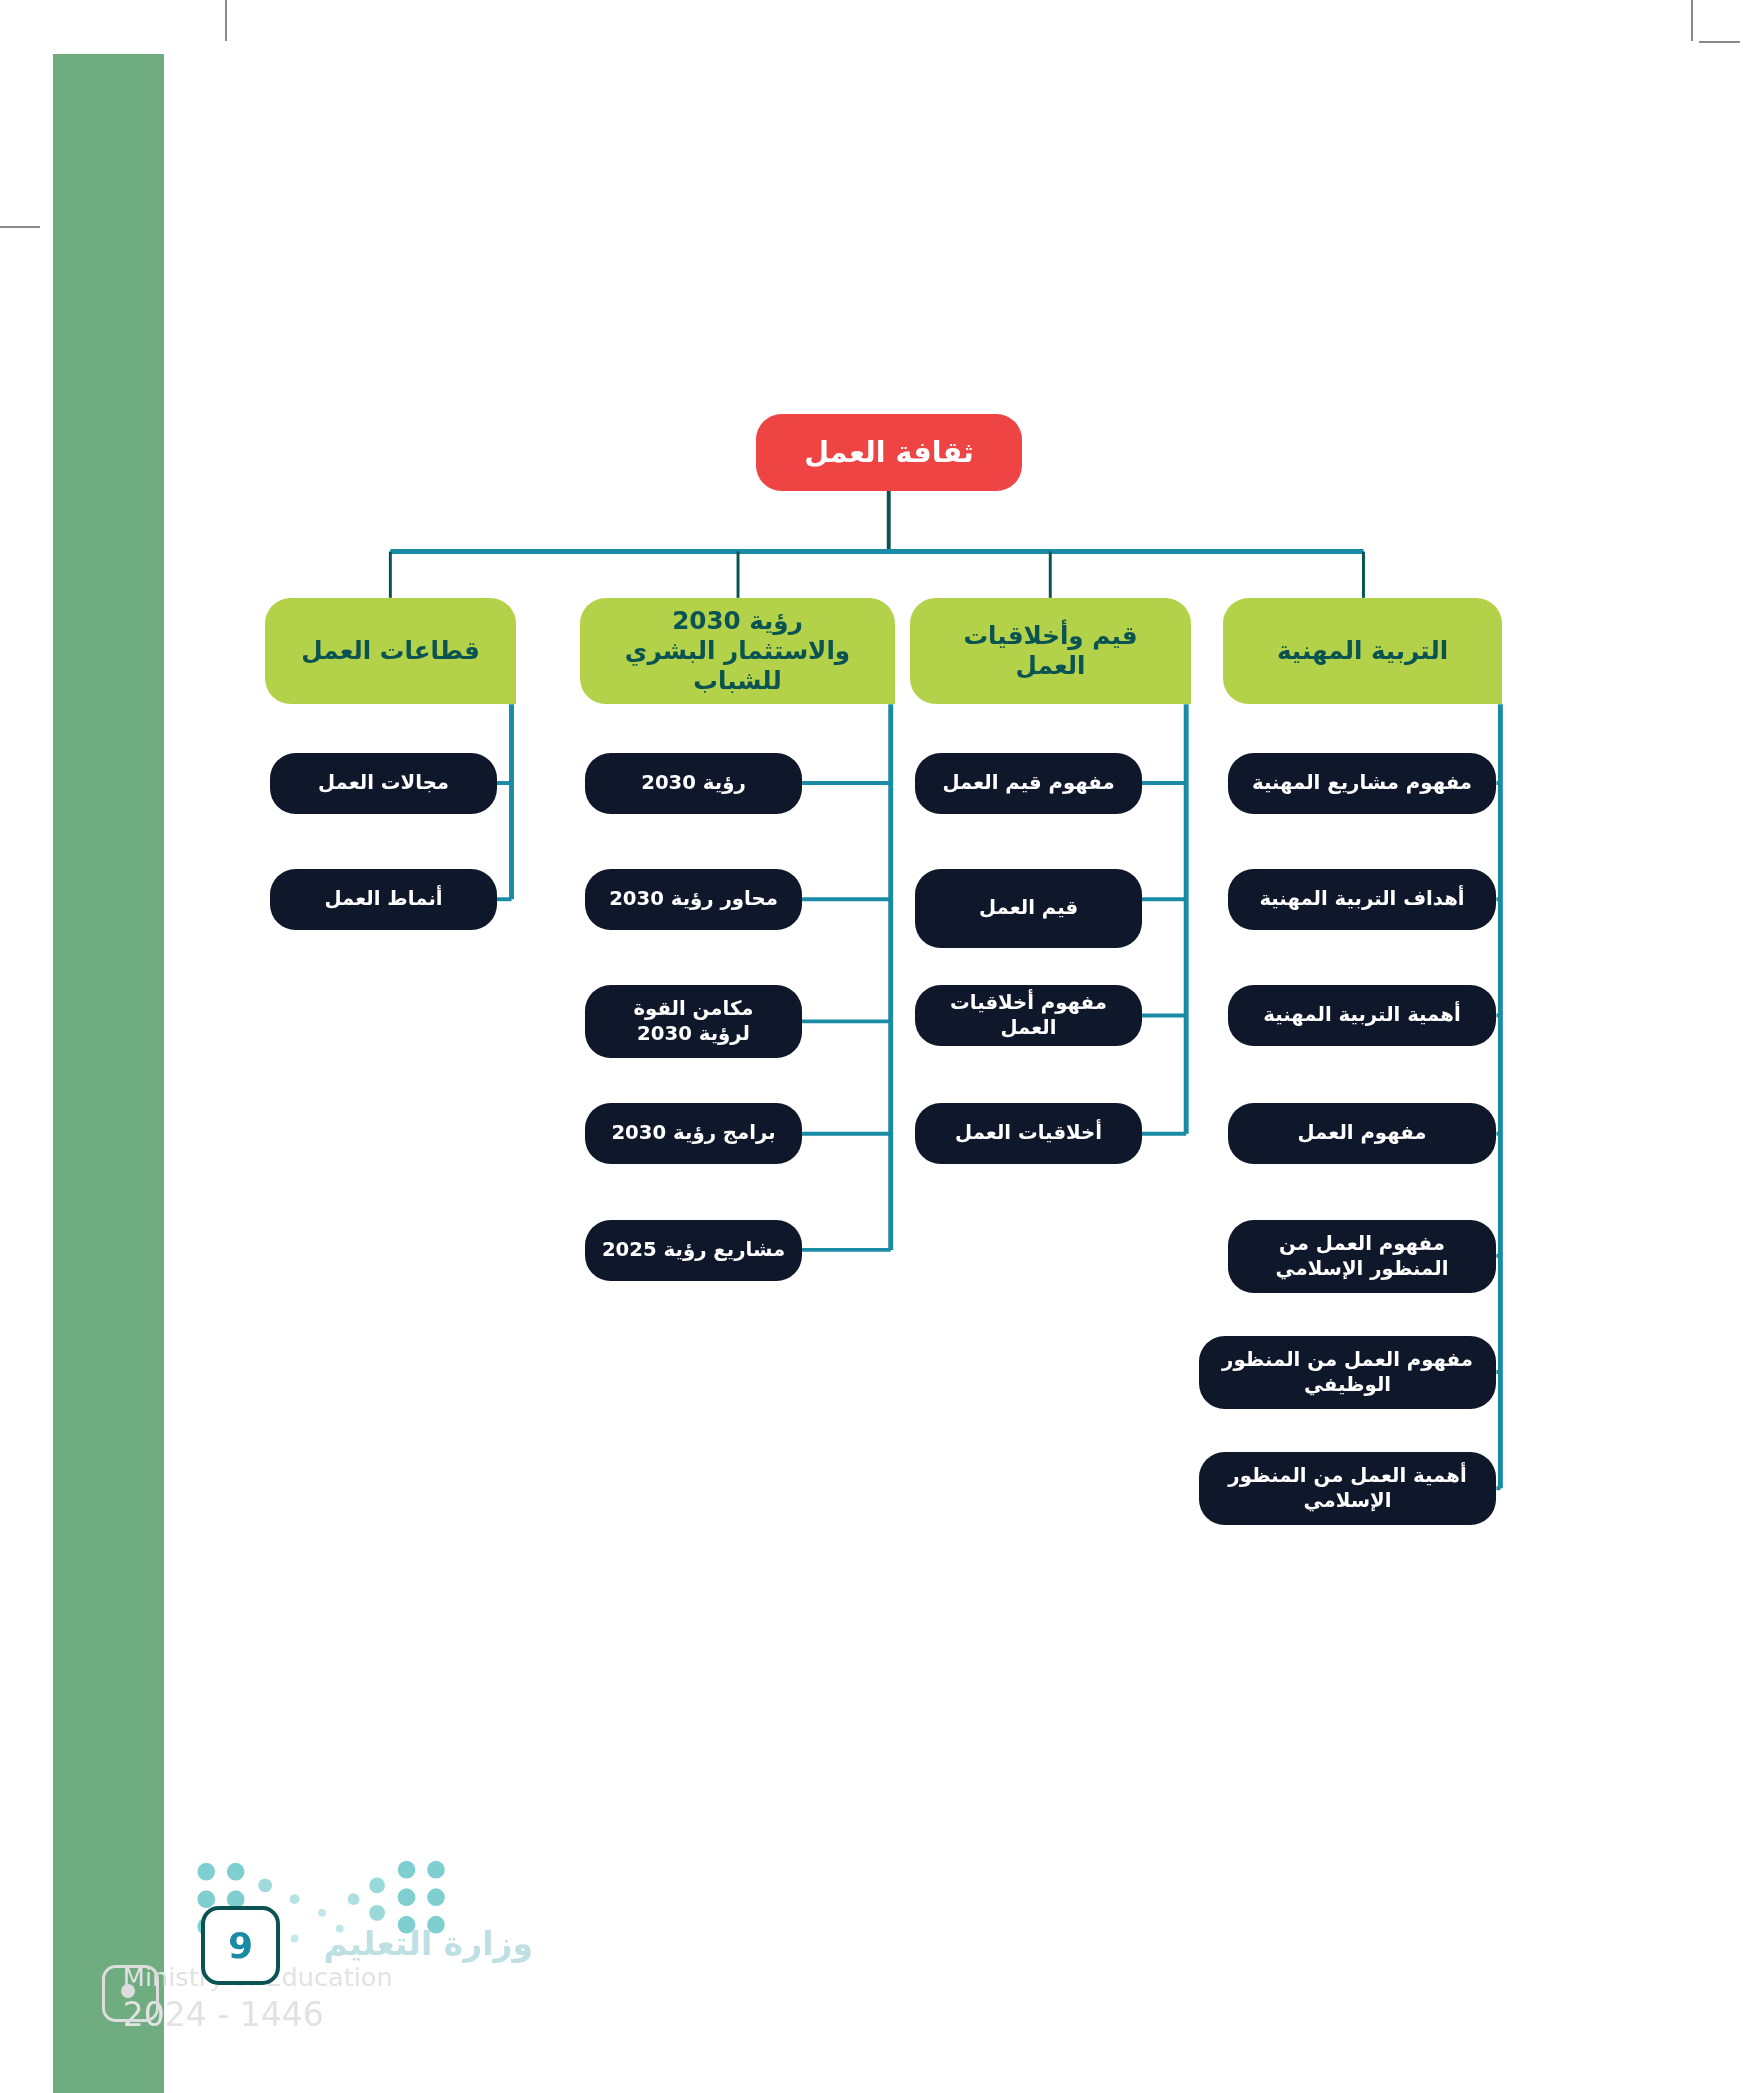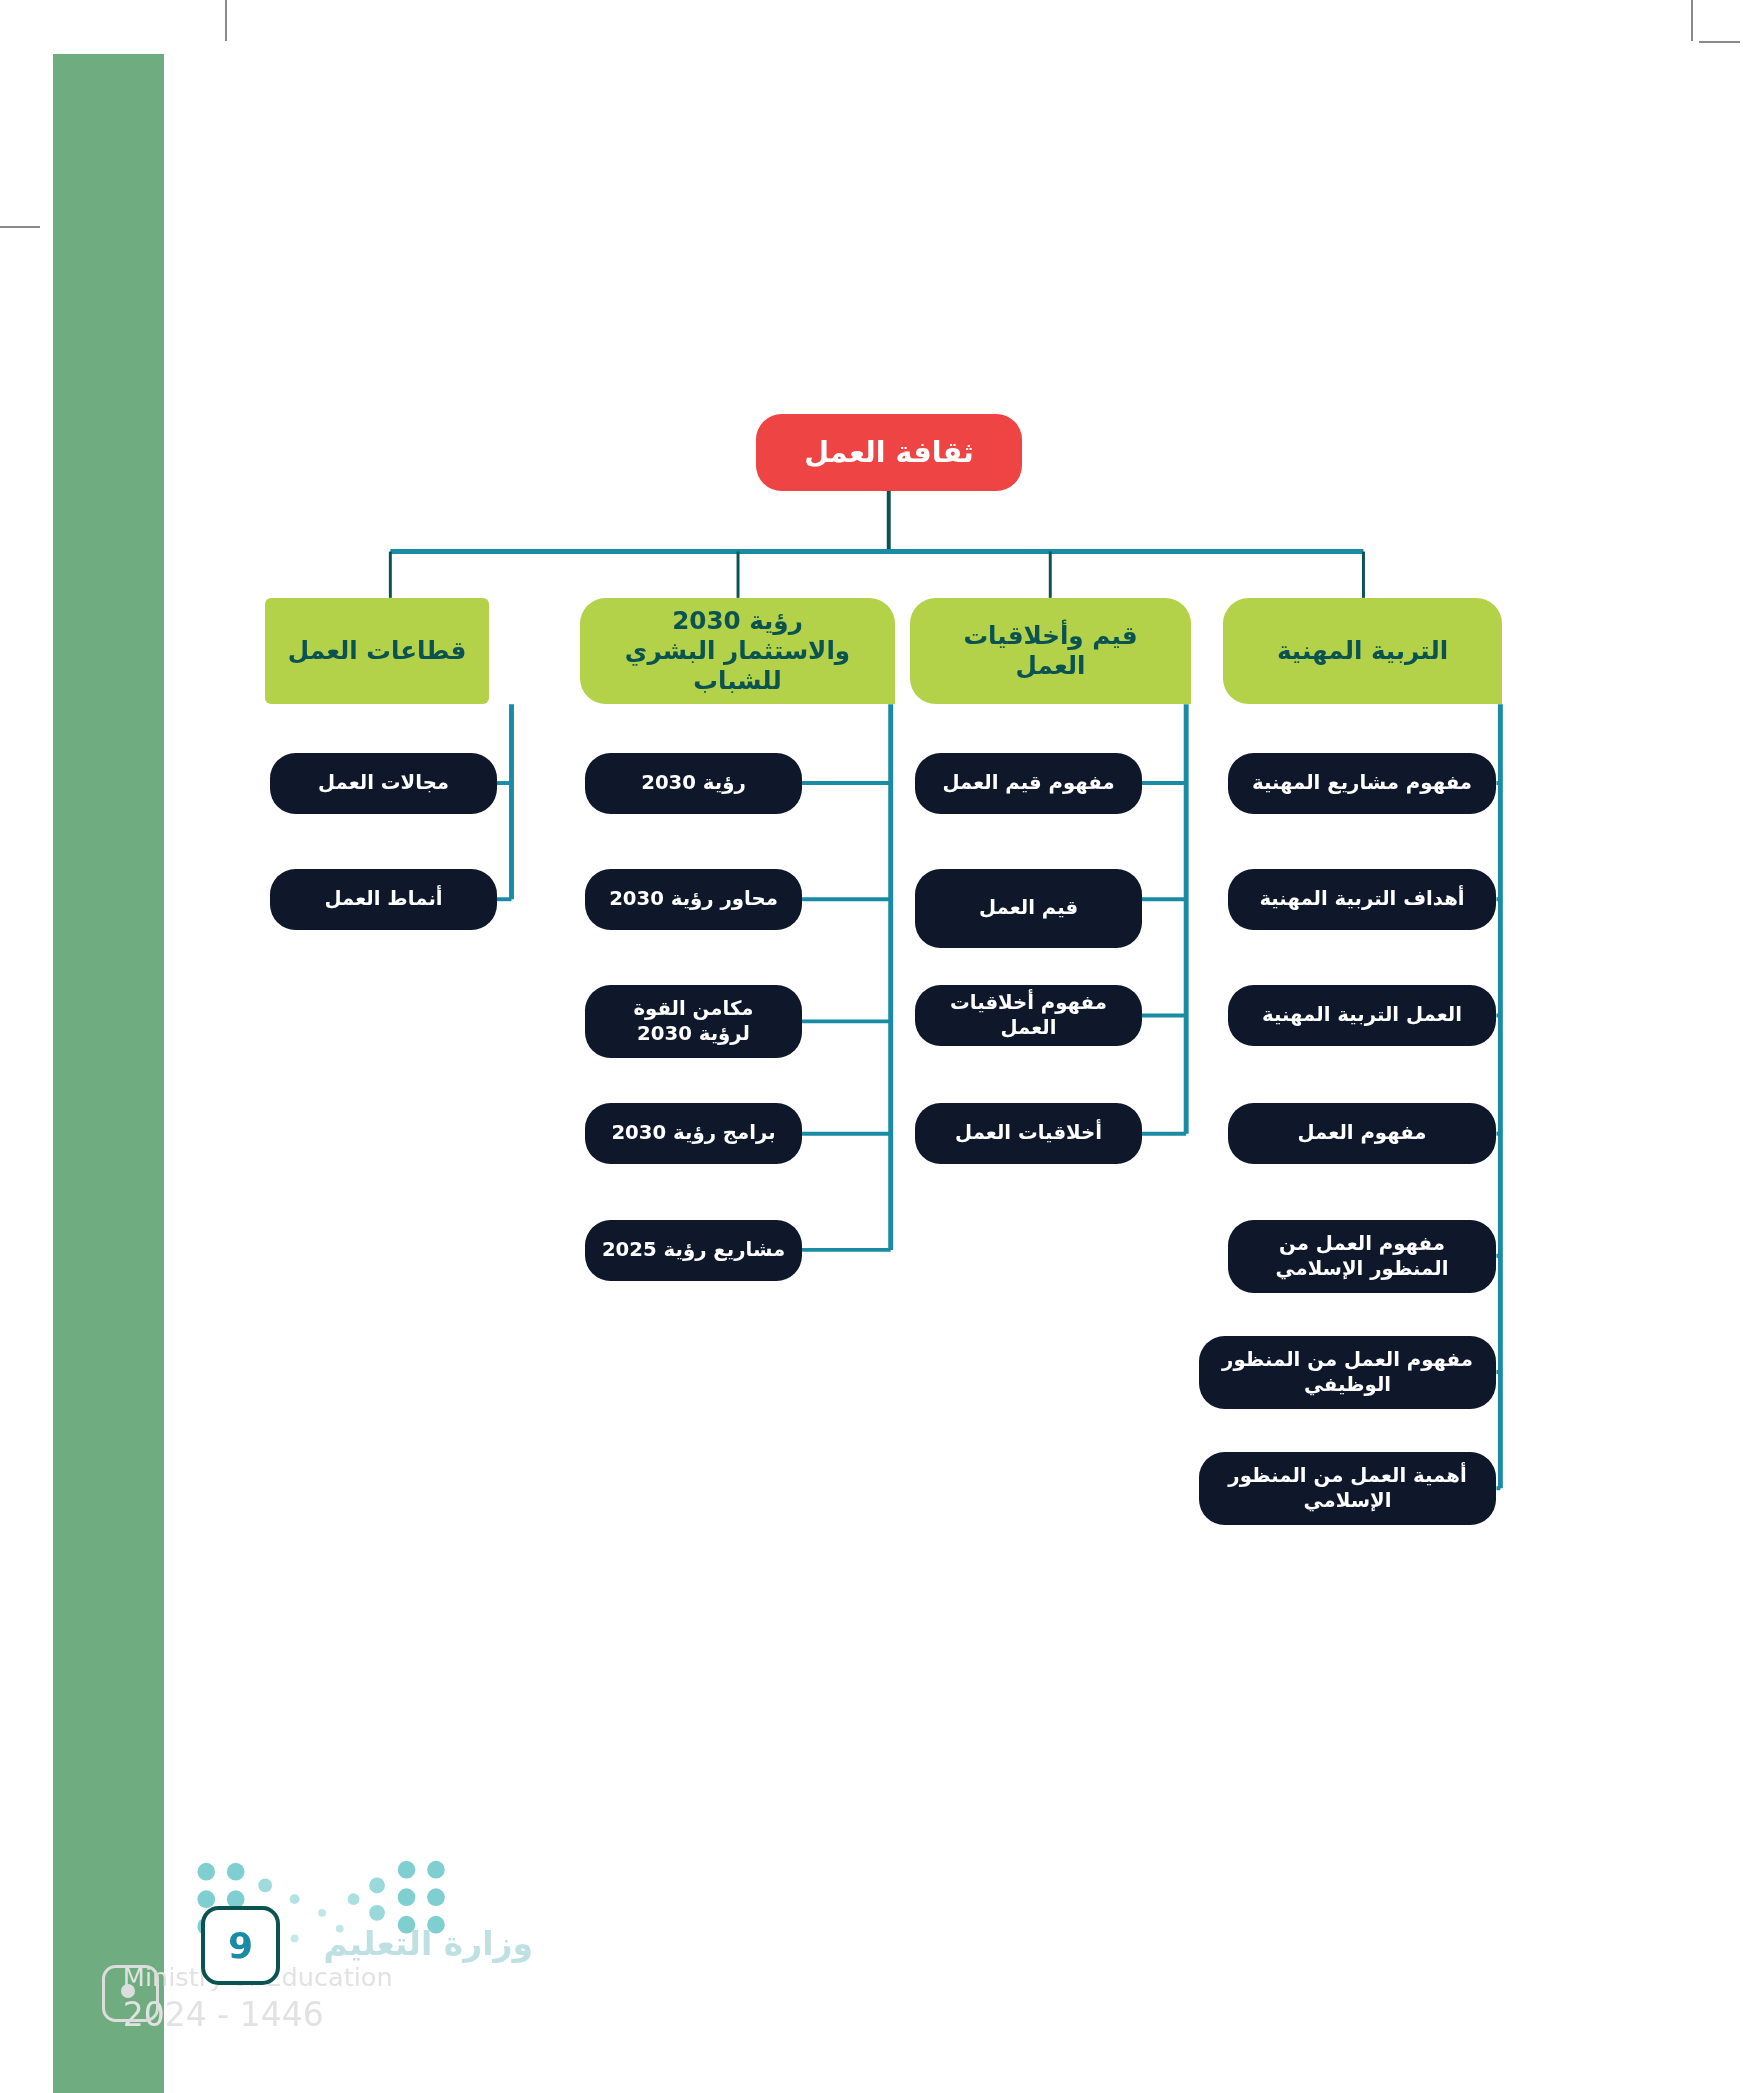--- a/index.html
+++ b/index.html
@@ -207,37 +207,37 @@
     <line x1="520" y1="715" x2="520" y2="913" stroke="#1a8ba4" stroke-width="5"></line>
     <line x1="505" y1="795" x2="520" y2="795" stroke="#1a8ba4" stroke-width="4"></line>
     <line x1="505" y1="913" x2="520" y2="913" stroke="#1a8ba4" stroke-width="4"></line>
   </svg>
 
   <div class="chart" id="chart-nodes">
       <div class="node node-root" style="left: 757px; top: 414px; width: 266px; height: 77px;">ثقافة العمل</div>
       <div class="node node-branch" style="left: 1224px; top: 598px; width: 279px; height: 106px;">التربية المهنية</div>
       <div class="node node-leaf" style="left: 1229px; top: 753px; width: 268px; height: 61px;">مفهوم مشاريع المهنية</div>
       <div class="node node-leaf" style="left: 1229px; top: 869px; width: 268px; height: 61px;">أهداف التربية المهنية</div>
-      <div class="node node-leaf" style="left: 1229px; top: 985px; width: 268px; height: 61px;">العمل التربية المهنية</div>
+      <div class="node node-leaf" style="left: 1229px; top: 985px; width: 268px; height: 61px;">أهمية التربية المهنية</div>
       <div class="node node-leaf" style="left: 1229px; top: 1103px; width: 268px; height: 61px;">مفهوم العمل</div>
       <div class="node node-leaf" style="left: 1229px; top: 1220px; width: 268px; height: 73px;">مفهوم العمل من<br>المنظور الإسلامي</div>
       <div class="node node-leaf" style="left: 1200px; top: 1336px; width: 297px; height: 73px;">مفهوم العمل من المنظور<br>الوظيفي</div>
       <div class="node node-leaf" style="left: 1200px; top: 1452px; width: 297px; height: 73px;">أهمية العمل من المنظور<br>الإسلامي</div>
       <div class="node node-branch" style="left: 911px; top: 598px; width: 281px; height: 106px;">قيم وأخلاقيات<br>العمل</div>
       <div class="node node-leaf" style="left: 916px; top: 753px; width: 227px; height: 61px;">مفهوم قيم العمل</div>
       <div class="node node-leaf" style="left: 916px; top: 869px; width: 227px; height: 79px;">قيم العمل</div>
       <div class="node node-leaf" style="left: 916px; top: 985px; width: 227px; height: 61px;">مفهوم أخلاقيات العمل</div>
       <div class="node node-leaf" style="left: 916px; top: 1103px; width: 227px; height: 61px;">أخلاقيات العمل</div>
       <div class="node node-branch" style="left: 581px; top: 598px; width: 315px; height: 106px;">رؤية 2030<br>والاستثمار البشري للشباب</div>
       <div class="node node-leaf" style="left: 586px; top: 753px; width: 217px; height: 61px;">رؤية 2030</div>
       <div class="node node-leaf" style="left: 586px; top: 869px; width: 217px; height: 61px;">محاور رؤية 2030</div>
       <div class="node node-leaf" style="left: 586px; top: 985px; width: 217px; height: 73px;">مكامن القوة<br>لرؤية 2030</div>
       <div class="node node-leaf" style="left: 586px; top: 1103px; width: 217px; height: 61px;">برامج رؤية 2030</div>
       <div class="node node-leaf" style="left: 586px; top: 1220px; width: 217px; height: 61px;">مشاريع رؤية 2025</div>
-      <div class="node node-branch" style="left: 266px; top: 598px; width: 224px; height: 106px; border-radius: 6px;">قطاعات العمل</div>
+      <div class="node node-branch" style="left: 266px; top: 598px; width: 251px; height: 106px;">قطاعات العمل</div>
       <div class="node node-leaf" style="left: 271px; top: 753px; width: 227px; height: 61px;">مجالات العمل</div>
       <div class="node node-leaf" style="left: 271px; top: 869px; width: 227px; height: 61px;">أنماط العمل</div>
     </div>
 
   <svg class="footer-dots" viewBox="0 0 290 110" xmlns="http://www.w3.org/2000/svg">
     <g fill="#7fcfd0">
       <circle cx="22" cy="20" r="9"></circle>
         <circle cx="52" cy="20" r="9"></circle>
       <circle cx="22" cy="48" r="9"></circle>
         <circle cx="52" cy="48" r="9"></circle>

